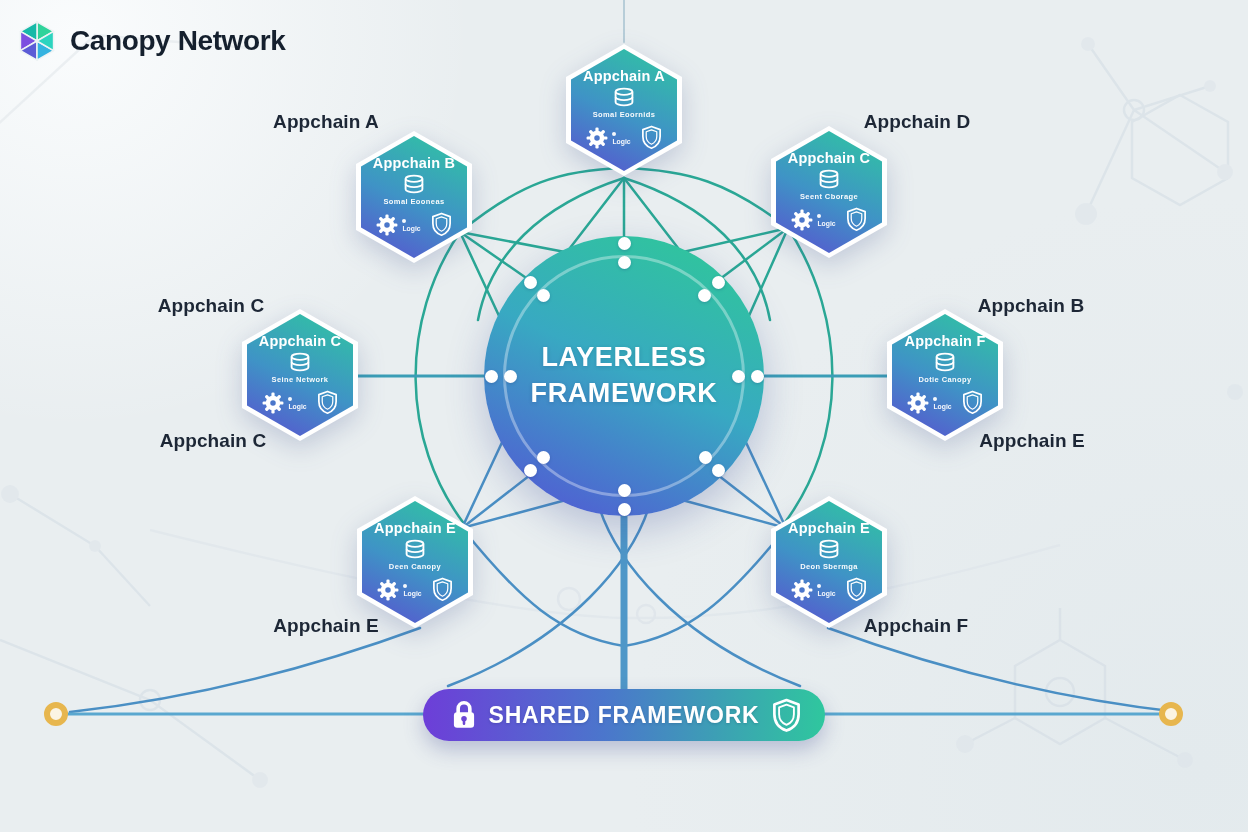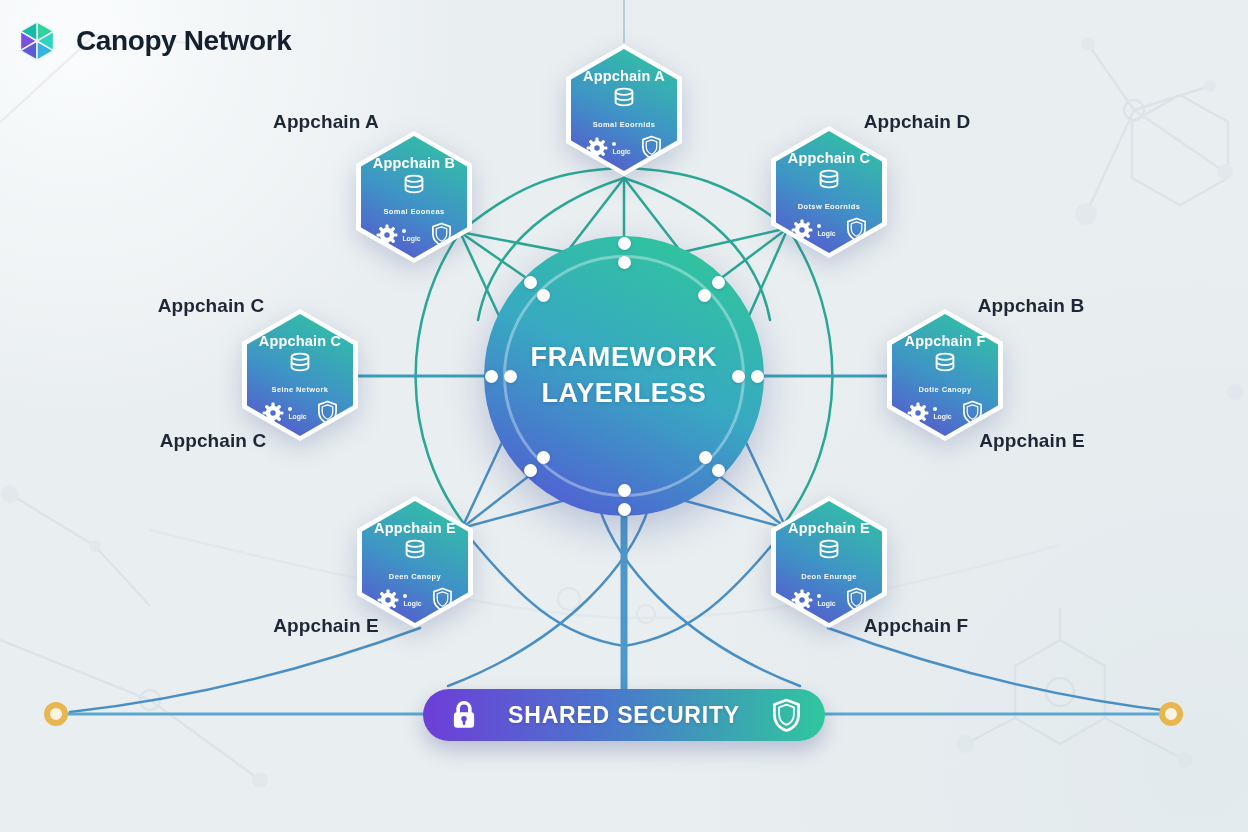--- a/index.html
+++ b/index.html
@@ -13,21 +13,21 @@
   .canvas {
     position:absolute; inset:0;
     background:
       radial-gradient(circle at 6% 4%, #fafcfd 0%, rgba(250,252,253,0) 28%),
       radial-gradient(circle at 96% 92%, #e3eaed 0%, rgba(227,234,237,0) 40%),
       #e9eef0;
   }
   svg.layer { position:absolute; left:0; top:0; }
 
   
-  .brand { position:absolute; left:14px; top:18px; display:flex; align-items:center; gap:16px; }
+  .brand { position:absolute; left:14px; top:18px; display:flex; align-items:center; gap:10px; }
   .brand-name { font-size:28px; font-weight:800; color:#15202e; letter-spacing:-0.4px; }
 
   
   .hub {
     position:absolute; left:484px; top:236px; width:280px; height:280px;
     border-radius:50%;
     background:linear-gradient(205deg,#2ecb94 0%, #38a9c2 48%, #5550d6 100%);
     box-shadow:0 14px 38px rgba(60,80,150,.28);
   }
   .hub-ring {
@@ -59,21 +59,21 @@
     position:absolute; inset:5px;
     background:linear-gradient(205deg,#2fc7a0 0%, #3f93c6 54%, #5a50d0 100%);
   }
   .hex-content {
     position:absolute; inset:5px; color:#fff;
     display:flex; flex-direction:column; align-items:center;
     padding-top:19px;
   }
   .hex-title { font-size:14.5px; font-weight:800; letter-spacing:.2px; }
   .hex-db { margin-top:3px; }
-  .hex-sub { font-size:7.5px; font-weight:600; letter-spacing:.4px; opacity:.96; margin-top:12px; white-space:nowrap; }
+  .hex-sub { font-size:7.5px; font-weight:600; letter-spacing:.4px; opacity:.96; margin-top:2px; white-space:nowrap; }
   .hex-row { display:flex; align-items:center; gap:9px; margin-top:6px; }
   .gear-wrap { display:flex; align-items:flex-start; gap:3px; }
   .gear-side { display:flex; flex-direction:column; align-items:flex-start; margin-top:6px; }
   .gear-dot { width:4px; height:4px; border-radius:50%; background:#fff; opacity:.95; }
   .gear-label { font-size:6.8px; font-weight:600; opacity:.95; margin-top:2px; }
 
   
   .outer-label {
     position:absolute; transform:translate(-50%,-50%);
     font-size:19px; font-weight:800; color:#1d2736; letter-spacing:.1px;
@@ -188,22 +188,22 @@
         <polygon points="24,44 41.3,34 24,24" fill="#35b3e0"></polygon>
         <polygon points="41.3,14 41.3,34 24,24" fill="#2dd4bf"></polygon>
       </g>
     </svg>
     <span class="brand-name">Canopy Network</span>
   </div>
 
   <div class="hub">
     <div class="hub-ring"></div>
     <div class="hub-title">
+      <span>LAYERLESS</span>
       <span>FRAMEWORK</span>
-      <span>LAYERLESS</span>
     </div>
 
     <div class="hub-dot" style="left:133.5px; top:0.5px;"></div>
     <div class="hub-dot" style="left:133.5px; top:19.5px;"></div>
     <div class="hub-dot" style="left:227.5px; top:39.5px;"></div>
     <div class="hub-dot" style="left:214px; top:53px;"></div>
     <div class="hub-dot" style="left:266.5px; top:133.5px;"></div>
     <div class="hub-dot" style="left:247.5px; top:133.5px;"></div>
     <div class="hub-dot" style="left:227.5px; top:227.5px;"></div>
     <div class="hub-dot" style="left:214.5px; top:214.5px;"></div>
@@ -298,21 +298,21 @@
   <div class="hex" style="left:771px; top:126px;">
     <div class="hex-border"></div>
     <div class="hex-fill"></div>
     <div class="hex-content">
       <span class="hex-title">Appchain C</span>
       <svg class="hex-db" width="26" height="21" viewBox="0 0 24 20" fill="none" stroke="#fff" stroke-width="1.8">
           <ellipse cx="12" cy="4.5" rx="8" ry="3"></ellipse>
           <path d="M4 4.5 v5 c0 1.66 3.58 3 8 3 s8 -1.34 8 -3 v-5"></path>
           <path d="M4 9.5 v5 c0 1.66 3.58 3 8 3 s8 -1.34 8 -3 v-5"></path>
         </svg>
-      <span class="hex-sub">Dotsw Eoornids</span>
+      <span class="hex-sub">Seent Cborage</span>
       <div class="hex-row">
         <div class="gear-wrap">
           <svg width="24" height="24" viewBox="0 0 24 24">
               <g fill="#fff">
                 <rect x="10.4" y="1.6" width="3.2" height="4.6" rx="1.2"></rect>
                 <rect x="10.4" y="1.6" width="3.2" height="4.6" rx="1.2" transform="rotate(45 12 12)"></rect>
                 <rect x="10.4" y="1.6" width="3.2" height="4.6" rx="1.2" transform="rotate(90 12 12)"></rect>
                 <rect x="10.4" y="1.6" width="3.2" height="4.6" rx="1.2" transform="rotate(135 12 12)"></rect>
                 <rect x="10.4" y="1.6" width="3.2" height="4.6" rx="1.2" transform="rotate(180 12 12)"></rect>
                 <rect x="10.4" y="1.6" width="3.2" height="4.6" rx="1.2" transform="rotate(225 12 12)"></rect>
@@ -454,21 +454,21 @@
   <div class="hex" style="left:771px; top:496px;">
     <div class="hex-border"></div>
     <div class="hex-fill"></div>
     <div class="hex-content">
       <span class="hex-title">Appchain E</span>
       <svg class="hex-db" width="26" height="21" viewBox="0 0 24 20" fill="none" stroke="#fff" stroke-width="1.8">
           <ellipse cx="12" cy="4.5" rx="8" ry="3"></ellipse>
           <path d="M4 4.5 v5 c0 1.66 3.58 3 8 3 s8 -1.34 8 -3 v-5"></path>
           <path d="M4 9.5 v5 c0 1.66 3.58 3 8 3 s8 -1.34 8 -3 v-5"></path>
         </svg>
-      <span class="hex-sub">Deon Enurage</span>
+      <span class="hex-sub">Deon Sbermga</span>
       <div class="hex-row">
         <div class="gear-wrap">
           <svg width="24" height="24" viewBox="0 0 24 24">
               <g fill="#fff">
                 <rect x="10.4" y="1.6" width="3.2" height="4.6" rx="1.2"></rect>
                 <rect x="10.4" y="1.6" width="3.2" height="4.6" rx="1.2" transform="rotate(45 12 12)"></rect>
                 <rect x="10.4" y="1.6" width="3.2" height="4.6" rx="1.2" transform="rotate(90 12 12)"></rect>
                 <rect x="10.4" y="1.6" width="3.2" height="4.6" rx="1.2" transform="rotate(135 12 12)"></rect>
                 <rect x="10.4" y="1.6" width="3.2" height="4.6" rx="1.2" transform="rotate(180 12 12)"></rect>
                 <rect x="10.4" y="1.6" width="3.2" height="4.6" rx="1.2" transform="rotate(225 12 12)"></rect>
@@ -499,20 +499,20 @@
   <div class="outer-label" style="left:326px; top:626px;">Appchain E</div>
   <div class="outer-label" style="left:916px; top:626px;">Appchain F</div>
 
   <div class="security-bar">
     <svg class="bar-lock" width="34" height="34" viewBox="0 0 32 32">
       <path d="M10.5 14 V10 a5.5 5.5 0 0 1 11 0 v4" fill="none" stroke="#fff" stroke-width="3.4" stroke-linecap="round"></path>
       <rect x="6.5" y="13.5" width="19" height="14.5" rx="3" fill="#fff"></rect>
       <circle cx="16" cy="19.5" r="2.6" fill="#6b46d4"></circle>
       <rect x="14.8" y="21" width="2.4" height="4.4" rx="1.1" fill="#6b46d4"></rect>
     </svg>
-    <span class="security-label">SHARED SECURITY</span>
+    <span class="security-label">SHARED FRAMEWORK</span>
     <svg class="bar-shield" width="33" height="35" viewBox="0 0 24 26" fill="none" stroke="#fff" stroke-linejoin="round">
       <path d="M12 1.5 L21 4.8 V12 c0 6.2 -3.9 10.4 -9 12.2 C6.9 22.4 3 18.2 3 12 V4.8 Z" stroke-width="2"></path>
       <path d="M12 5 L17.5 7 V12 c0 4 -2.4 6.7 -5.5 8 c-3.1 -1.3 -5.5 -4 -5.5 -8 V7 Z" stroke-width="1.4"></path>
     </svg>
   </div>
 
 </div>
 
 </body></html>

